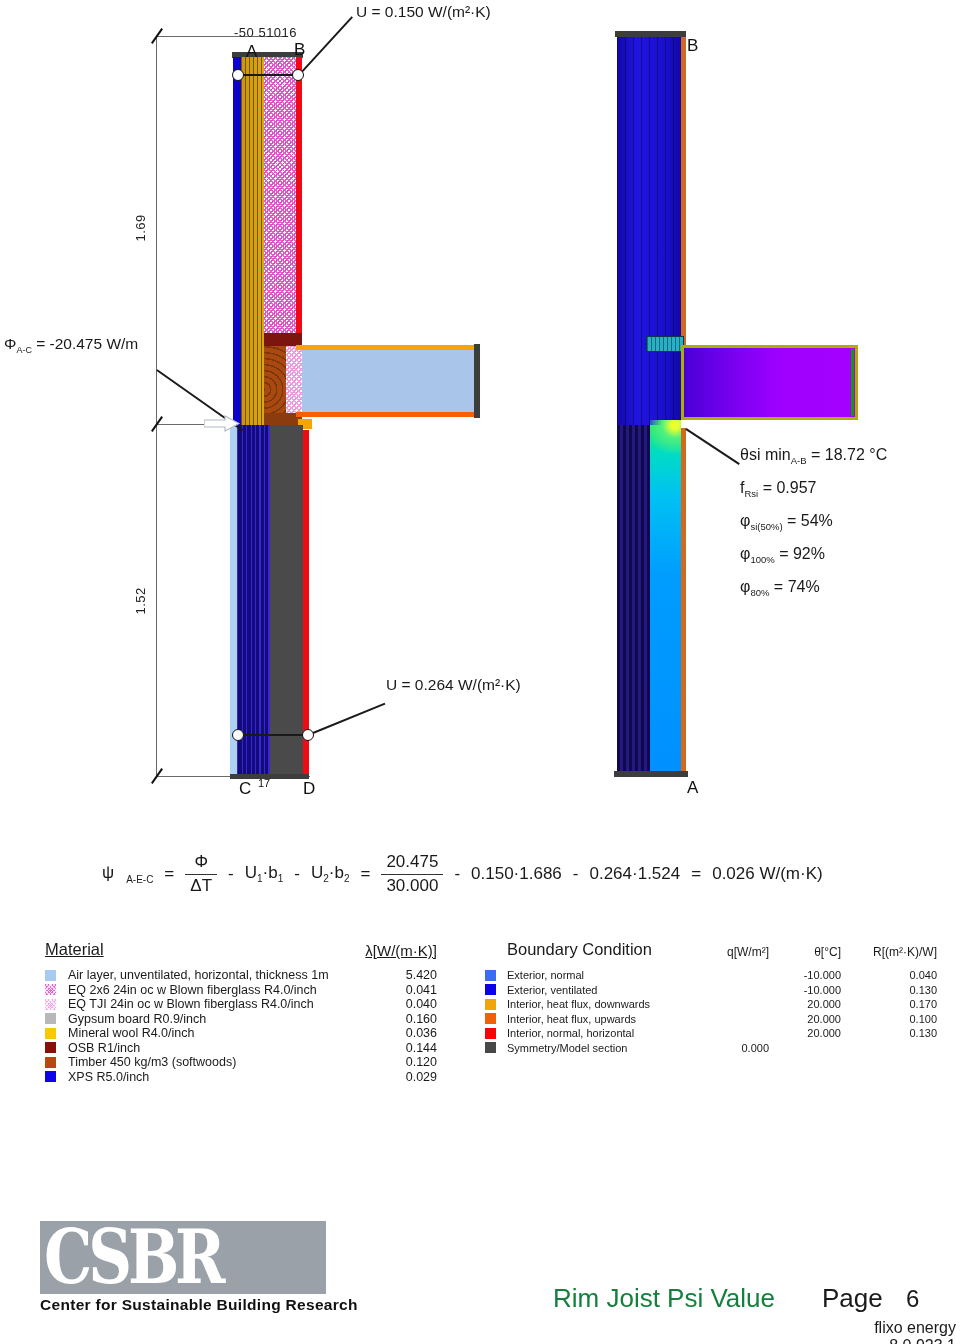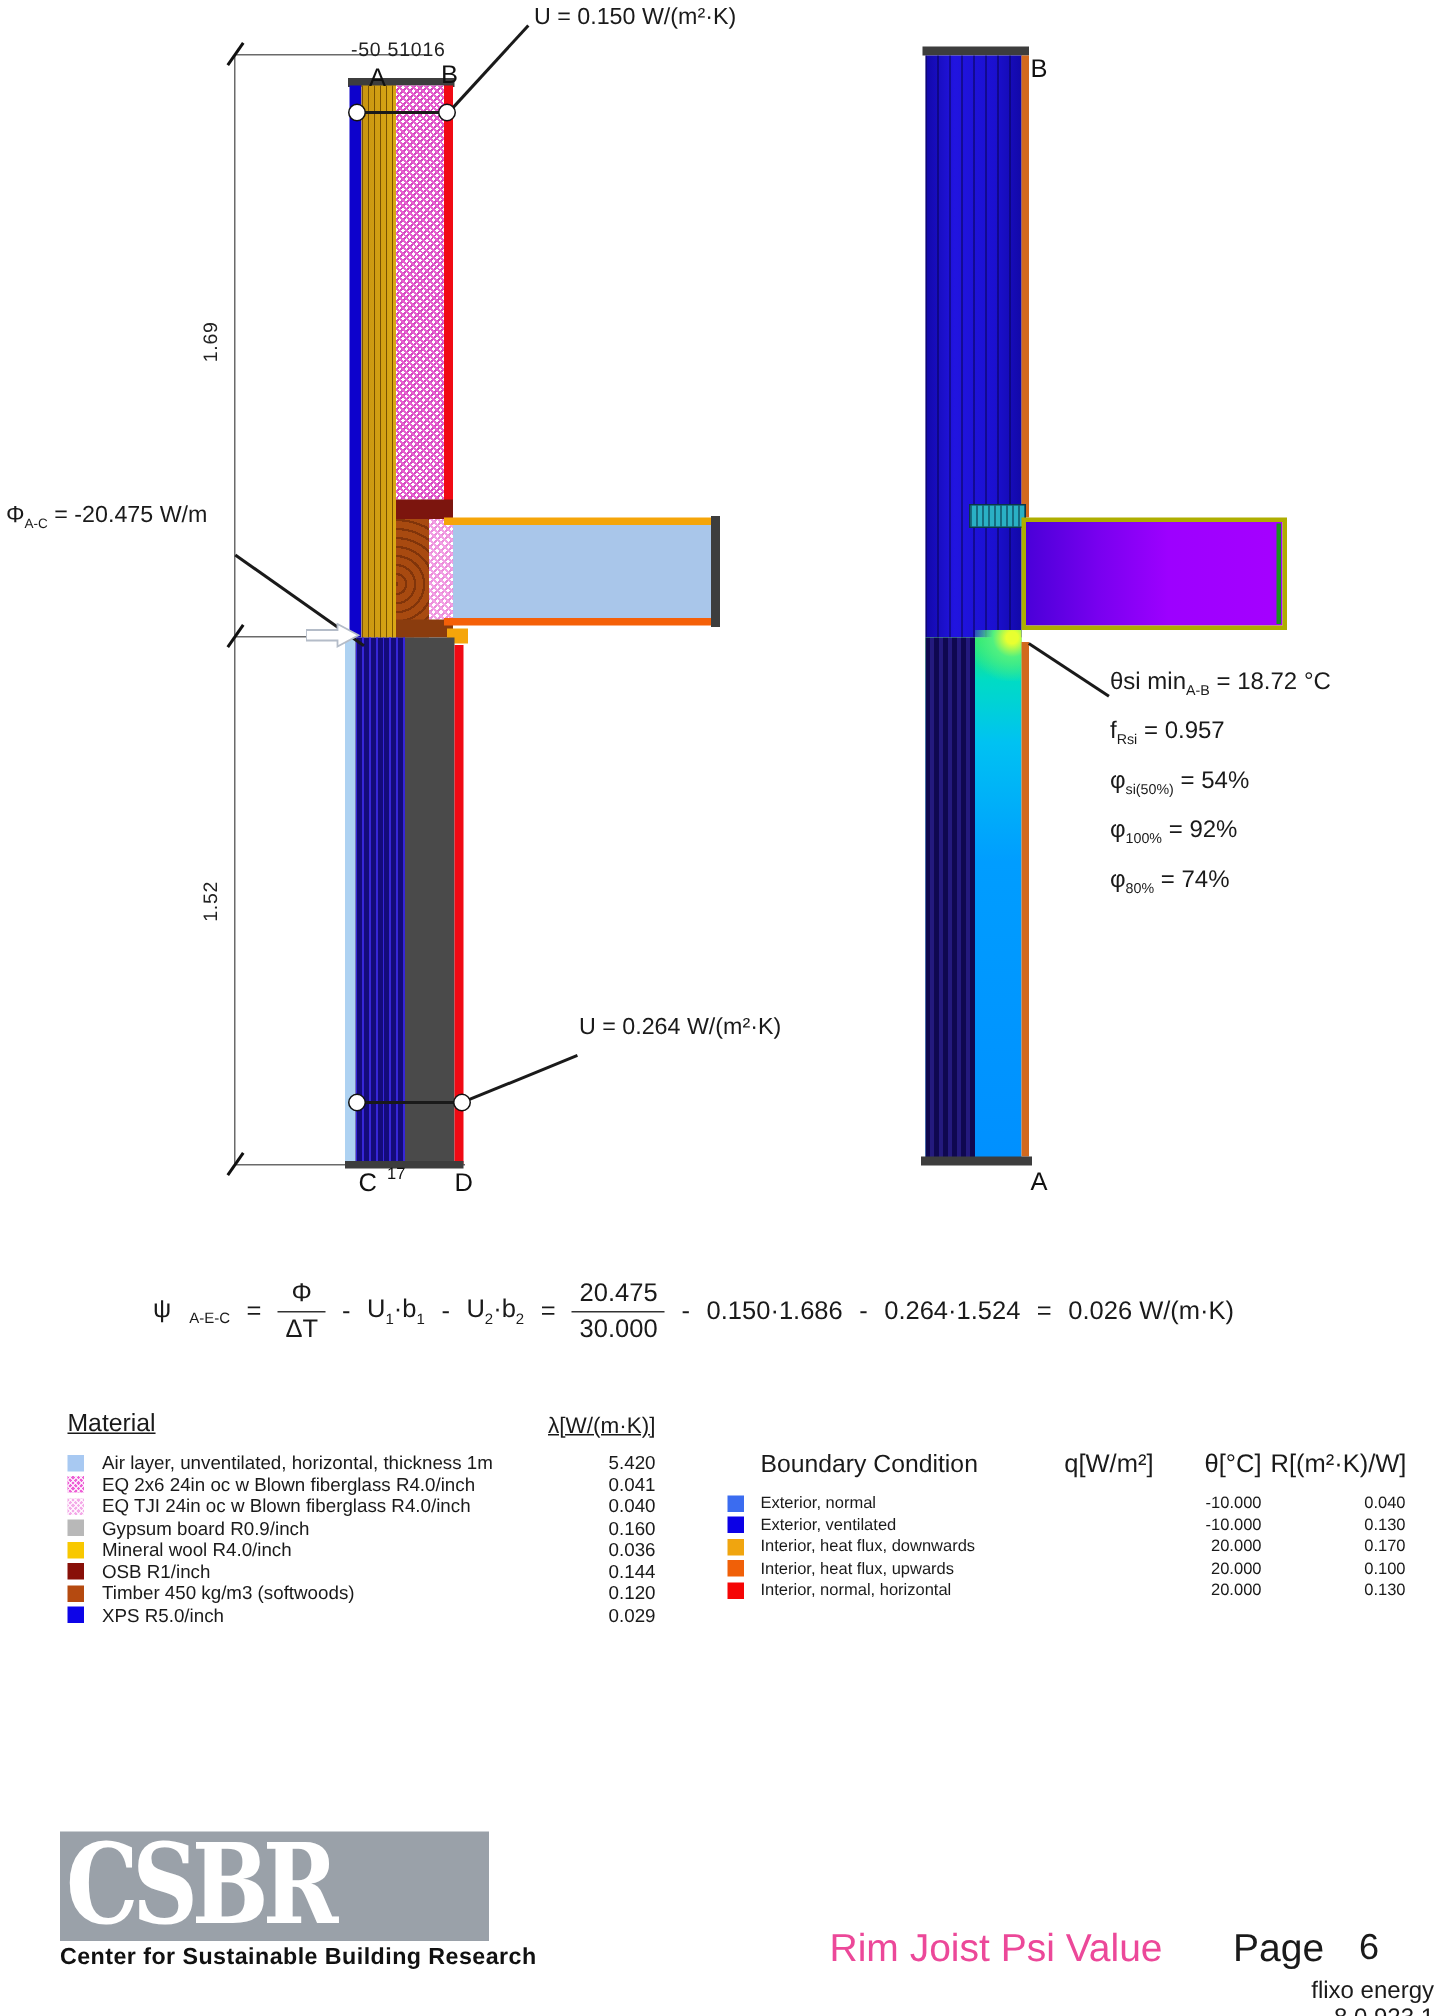--- a/index.html
+++ b/index.html
@@ -69,29 +69,29 @@
   .trow{display:grid;grid-template-columns:16px 1fr 52px;column-gap:7px;font-size:12.5px;line-height:14.5px;}
   .trow .val{text-align:right;}
   .swatch{width:11px;height:11px;margin-top:1.5px;display:inline-block;}
   .swatch.hatched{background-image:
      repeating-linear-gradient(45deg,rgba(255,255,255,.78) 0 1px,transparent 1px 2.6px),
      repeating-linear-gradient(-45deg,rgba(255,255,255,.78) 0 1px,transparent 1px 2.6px);}
   .bc-table{position:absolute;left:485px;top:940px;width:452px;}
   .bc-grid{display:grid;grid-template-columns:16px 192px 64px 66px 90px;column-gap:6px;}
   .bc-head{align-items:flex-end;margin-bottom:9px;}
   .bc-title{font-size:16.5px;}
-  .bc-colhead{font-size:17px;text-align:right;white-space:nowrap;margin-top:26px;}
+  .bc-colhead{font-size:12px;text-align:right;white-space:nowrap;}
   .bc-row{font-size:11px;line-height:14.5px;}
   .bc-row .num{text-align:right;}
   
   .logo-box{position:absolute;left:40px;top:1221px;width:286px;height:73px;}
   .logo-letters{position:absolute;left:44px;top:1214px;font-family:"DejaVu Serif",serif;font-weight:bold;
      font-size:74px;color:#fff;letter-spacing:-5px;transform:scaleX(.82);transform-origin:left;}
   .logo-tag{position:absolute;left:40px;top:1296px;font-size:15.5px;font-weight:bold;letter-spacing:.3px;color:#111;}
-  .ft-title{position:absolute;left:553px;top:1283px;font-size:26px;color:#ec4899;}
+  .ft-title{position:absolute;left:553px;top:1283px;font-size:26px;color:#15803d;}
   .ft-page{position:absolute;left:822px;top:1283px;font-size:26px;}
   .ft-num{position:absolute;left:906px;top:1285px;font-size:24px;}
   .ft-ver{position:absolute;left:818px;top:1319px;width:138px;text-align:right;font-size:16px;}
 </style>
 </head>
 <body>
 
 <div id="page">
 
   <div>
@@ -314,20 +314,27 @@
         </div>
 
         <div class="bc-grid bc-row">
           <span class="swatch" style="background-color: rgb(245, 5, 5);"></span>
           <span>Interior, normal, horizontal</span>
           <span class="num"></span>
           <span class="num">20.000</span>
           <span class="num">0.130</span>
         </div>
 
+        <div class="bc-grid bc-row">
+          <span class="swatch" style="background-color: rgb(71, 71, 71);"></span>
+          <span>Symmetry/Model section</span>
+          <span class="num">0.000</span>
+          <span class="num"></span>
+          <span class="num"></span>
+        </div>
       </div>
   </div>
 
   <div class="logo-box" style="background-color: rgb(154, 161, 169);"></div>
   <div class="logo-letters">CSBR</div>
   <div class="logo-tag">Center for Sustainable Building Research</div>
 
   <div class="ft-title">Rim Joist Psi Value</div>
   <div class="ft-page">Page</div>
   <div class="ft-num">6</div>

